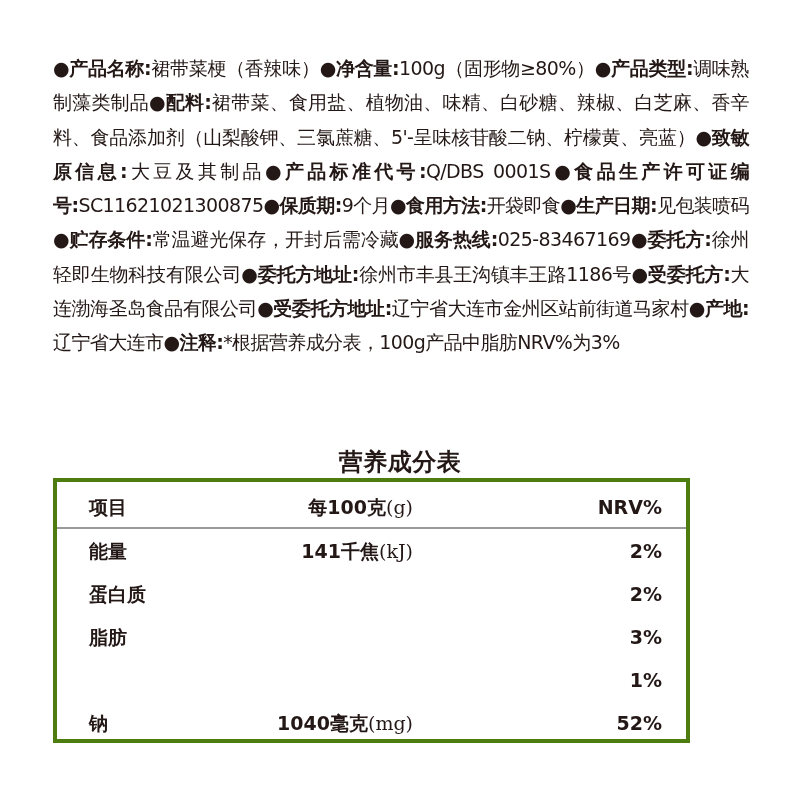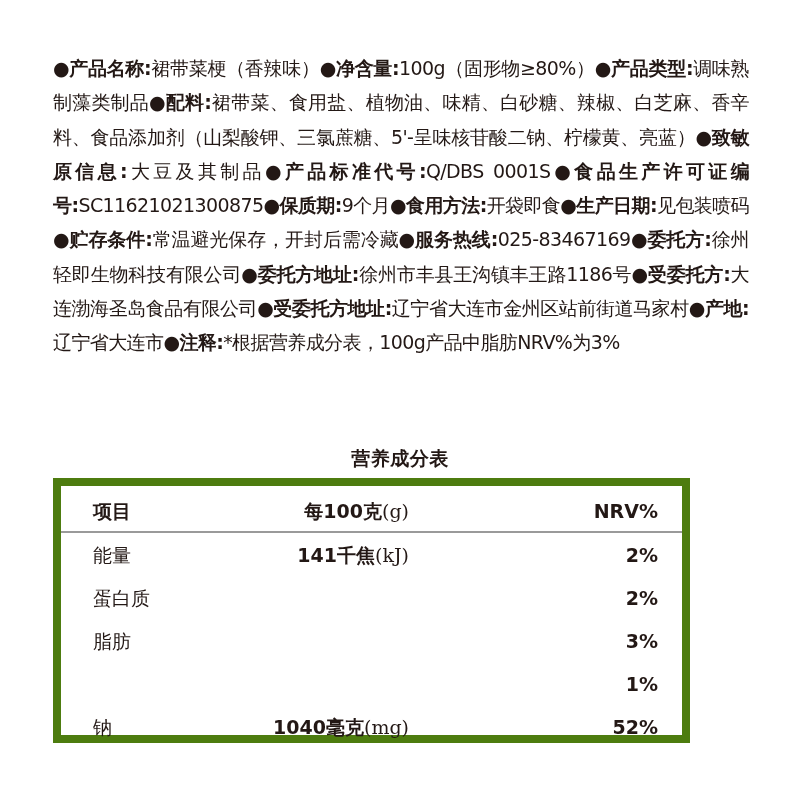--- a/index.html
+++ b/index.html
@@ -13,37 +13,37 @@
     font-size: 19px; line-height: 34.3px;
     text-align: justify; text-align-last: left;
     letter-spacing: -0.6px;
     font-weight: 400;
   }
   .info .seg { display: inline; margin-top: 27px; }
   .info .dot { font-weight: 700; }
   .info .label { font-weight: 700; }
   .table-title {
     position: absolute; left: 0; width: 800px; top: 446px;
-    text-align: center; font-size: 19px; font-weight: 700; letter-spacing: 0.5px;
+    text-align: center; font-size: 24px; font-weight: 700; letter-spacing: 0.5px;
   }
   .nut-table {
     position: absolute; left: 53px; top: 478px; width: 637px; height: 265px;
-    border: 8px solid #4d7c0f; box-sizing: border-box;
+    border: 4px solid #4d7c0f; box-sizing: border-box;
   }
   .nut-row {
     position: absolute; left: 0; right: 0; height: 43px;
     font-size: 19px; line-height: 43px;
   }
   .nut-row.header { top: 4px; font-weight: 500; }
   .nut-row.header .c1, .nut-row.header .c2, .nut-row.header .c3 { font-weight: 600; }
   .divider {
     position: absolute; left: 0; right: 0; top: 45px; height: 0;
     border-top: 2px solid #9a9a9a;
   }
-  .nut-row .c1 { position: absolute; left: 32px; font-weight: 400; }
+  .nut-row .c1 { position: absolute; left: 32px; font-weight: 700; }
   .nut-row .c2 { position: absolute; right: 273px; text-align: right; font-weight: 700; white-space: nowrap; }
   .nut-row .c3 { position: absolute; right: 24px; text-align: right; font-weight: 700; }
   .unit { font-family: "DejaVu Serif", "Liberation Serif", serif; font-weight: 400; }
 </style>
 </head>
 <body>
 
 <div class="info">
   <span class="seg"><span class="dot">●</span><span class="label">产品名称</span><span class="label">:</span><span>裙带菜梗（香辣味）</span></span><span class="seg"><span class="dot">●</span><span class="label">净含量</span><span class="label">:</span><span>100g（固形物≥80%）</span></span><span class="seg"><span class="dot">●</span><span class="label">产品类型</span><span class="label">:</span><span>调味熟制藻类制品</span></span><span class="seg"><span class="dot">●</span><span class="label">配料</span><span class="label">:</span><span>裙带菜、食用盐、植物油、味精、白砂糖、辣椒、白芝麻、香辛料、食品添加剂（山梨酸钾、三氯蔗糖、5'-呈味核苷酸二钠、柠檬黄、亮蓝）</span></span><span class="seg"><span class="dot">●</span><span class="label">致敏原信息</span><span class="label">:</span><span>大豆及其制品</span></span><span class="seg"><span class="dot">●</span><span class="label">产品标准代号</span><span class="label">:</span><span>Q/DBS 0001S</span></span><span class="seg"><span class="dot">●</span><span class="label">食品生产许可证编号</span><span class="label">:</span><span>SC11621021300875</span></span><span class="seg"><span class="dot">●</span><span class="label">保质期</span><span class="label">:</span><span>9个月</span></span><span class="seg"><span class="dot">●</span><span class="label">食用方法</span><span class="label">:</span><span>开袋即食</span></span><span class="seg"><span class="dot">●</span><span class="label">生产日期</span><span class="label">:</span><span>见包装喷码</span></span><span class="seg"><span class="dot">●</span><span class="label">贮存条件</span><span class="label">:</span><span>常温避光保存，开封后需冷藏</span></span><span class="seg"><span class="dot">●</span><span class="label">服务热线</span><span class="label">:</span><span>025-83467169</span></span><span class="seg"><span class="dot">●</span><span class="label">委托方</span><span class="label">:</span><span>徐州轻即生物科技有限公司</span></span><span class="seg"><span class="dot">●</span><span class="label">委托方地址</span><span class="label">:</span><span>徐州市丰县王沟镇丰王路1186号</span></span><span class="seg"><span class="dot">●</span><span class="label">受委托方</span><span class="label">:</span><span>大连渤海圣岛食品有限公司</span></span><span class="seg"><span class="dot">●</span><span class="label">受委托方地址</span><span class="label">:</span><span>辽宁省大连市金州区站前街道马家村</span></span><span class="seg"><span class="dot">●</span><span class="label">产地</span><span class="label">:</span><span>辽宁省大连市</span></span><span class="seg"><span class="dot">●</span><span class="label">注释</span><span class="label">:</span><span>*根据营养成分表，100g产品中脂肪NRV%为3%</span></span>
 </div>

